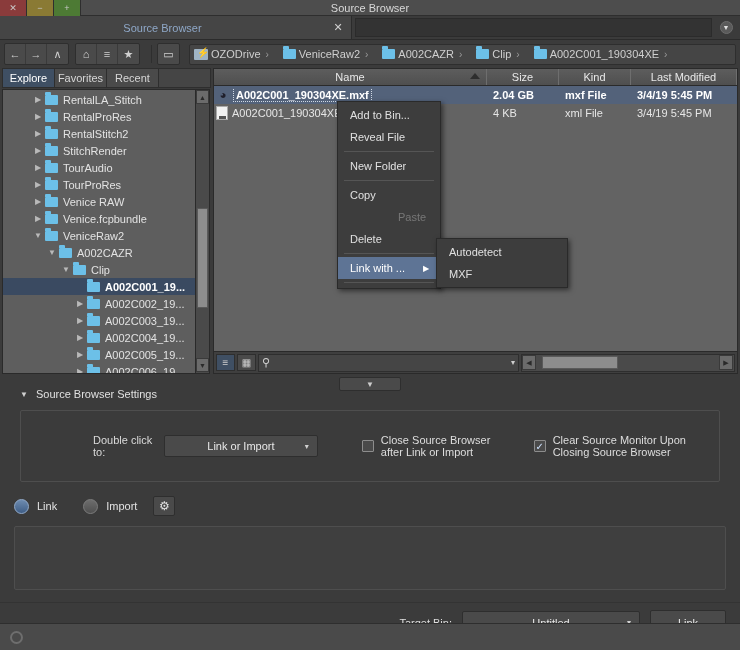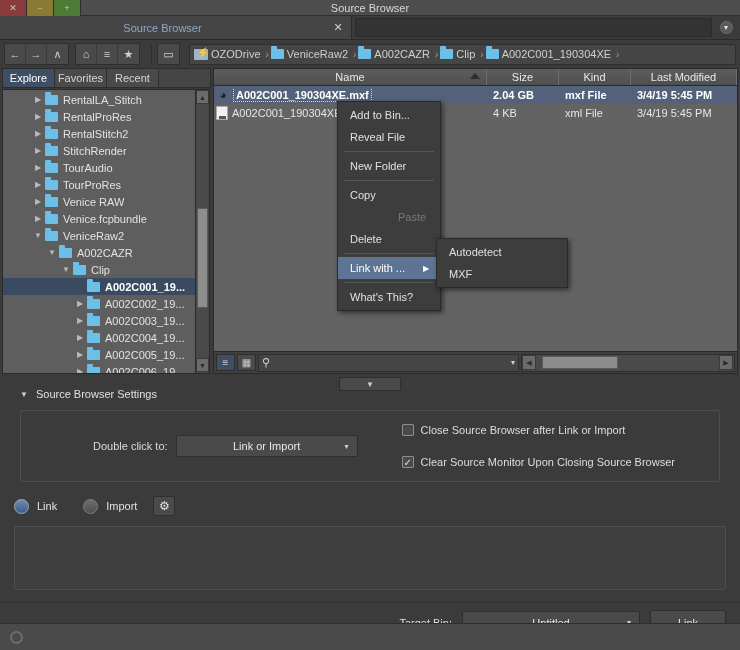--- a/index.html
+++ b/index.html
@@ -54,21 +54,21 @@
   .navbar { height: 28px; background: #3b3b3b; display: flex; align-items: center; padding: 0 4px; gap: 0; }
   .navgrp { display: flex; background: #4a4a4a; border: 1px solid #2e2e2e; border-radius: 2px; margin-right: 6px; }
   .navbtn {
     width: 21px; height: 20px; display: flex; align-items: center; justify-content: center;
     border-right: 1px solid #3a3a3a; color: #d0d0d0;
   }
   .navbtn:last-child { border-right: none; }
   .sep { width: 1px; height: 18px; background: #2e2e2e; margin: 0 5px; }
   .pathbar {
     flex: 1; height: 21px; background: #454545; border: 1px solid #2e2e2e; border-radius: 2px;
-    display: flex; align-items: center; padding: 0 4px; gap: 0; overflow: hidden; margin-left: 3px;
+    display: flex; align-items: center; padding: 0 4px; gap: 12px; overflow: hidden; margin-left: 3px;
   }
   .crumb { display:flex; align-items:center; gap:3px; color: #cfcfcf; font-size: 11px; white-space: nowrap; }
   .crumb .chev { color: #9a9a9a; font-size: 10px; margin: 0 2px; }
   .folder-ico {
     width: 13px; height: 10px; background: #6cc0e8; border-radius: 1px; position: relative; flex: none;
   }
   .folder-ico:before {
     content:''; position:absolute; top:-3px; left:0; width:6px; height:3px;
     background:#6cc0e8; border-radius:1px 1px 0 0;
   }
@@ -172,21 +172,21 @@
   .sechead .tri { font-size: 8px; color: #d0d0d0; }
   .sbox { margin: 4px 20px 0 20px; border: 1px solid #4e4e4e; border-radius: 2px; height: 72px;
           display: flex; align-items: center; }
   .dcwrap { display: flex; align-items: center; gap: 8px; margin-left: 72px; }
   .dclabel { font-size: 11px; color: #dadada; }
   .dropdown {
     width: 182px; height: 22px; background: #4a4a4a; border: 1px solid #2e2e2e; border-radius: 2px;
     display: flex; align-items: center; justify-content: center; position: relative; font-size: 11px; color: #e8e8e8;
   }
   .dropdown .caret { position: absolute; right: 8px; font-size: 8px; color: #d0d0d0; }
-  .checks { margin-left: 44px; display: flex; flex-direction: column; gap: 20px; }
+  .checks { margin-left: 44px; display: flex; gap: 20px; }
   .chkrow { display: flex; align-items: center; gap: 7px; font-size: 11px; color: #dedede; }
   .chk { width: 12px; height: 12px; background: #4a4a4a; border: 1px solid #8d8d8d; border-radius: 1px;
          display:flex; align-items:center; justify-content:center; color:#cfe3ff; font-size: 10px; flex: none; }
 
   .radiorow { display: flex; align-items: center; gap: 8px; padding: 14px 0 0 14px; }
   .radio { width: 15px; height: 15px; border-radius: 50%; background: #5e5e5e; border: 1px solid #7a7a7a; flex:none;
            background-image: linear-gradient(#6d6d6d,#505050); }
   .radio.on { background-image: linear-gradient(#6d8bb0,#3f5e86); border-color: #8fa8c8; }
   .rlabel { font-size: 11px; color: #e2e2e2; }
   .gearbtn { width: 22px; height: 20px; background: #4a4a4a; border: 1px solid #2e2e2e; border-radius: 2px;
@@ -465,23 +465,20 @@
       </div>
       <div class="mi">
         <span>Delete</span>
       </div>
       <div class="msep"></div>
       <div class="mi hl">
         <span>Link with ...</span>
         <span class="arrow">▶</span>
       </div>
       <div class="msep"></div>
-      <div class="mi">
-        <span>What's This?</span>
-      </div>
     </div>
 
   <div class="ctxmenu" id="sub-menu" style="left:436px;top:238px;width:132px;">
       <div class="mi">
         <span>Autodetect</span>
       </div>
       <div class="mi">
         <span>MXF</span>
       </div>
     </div>

